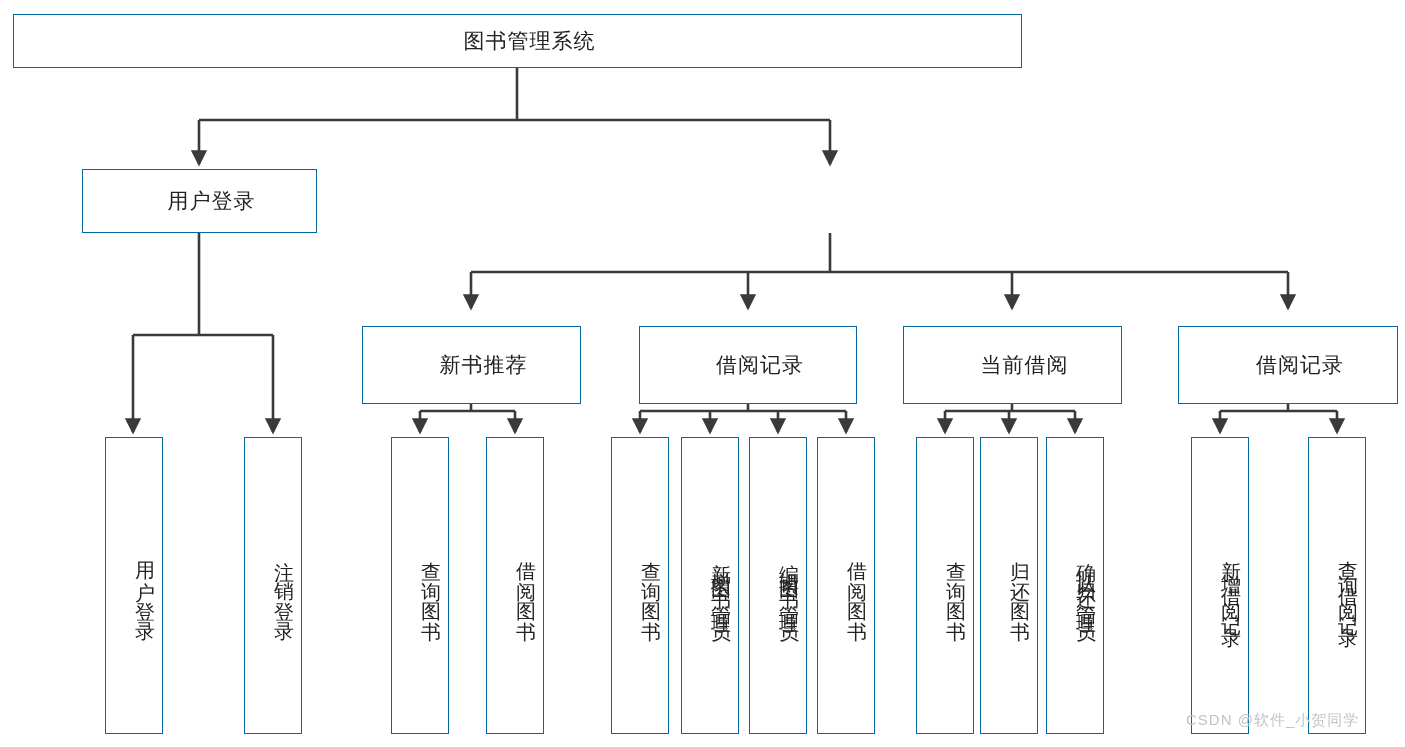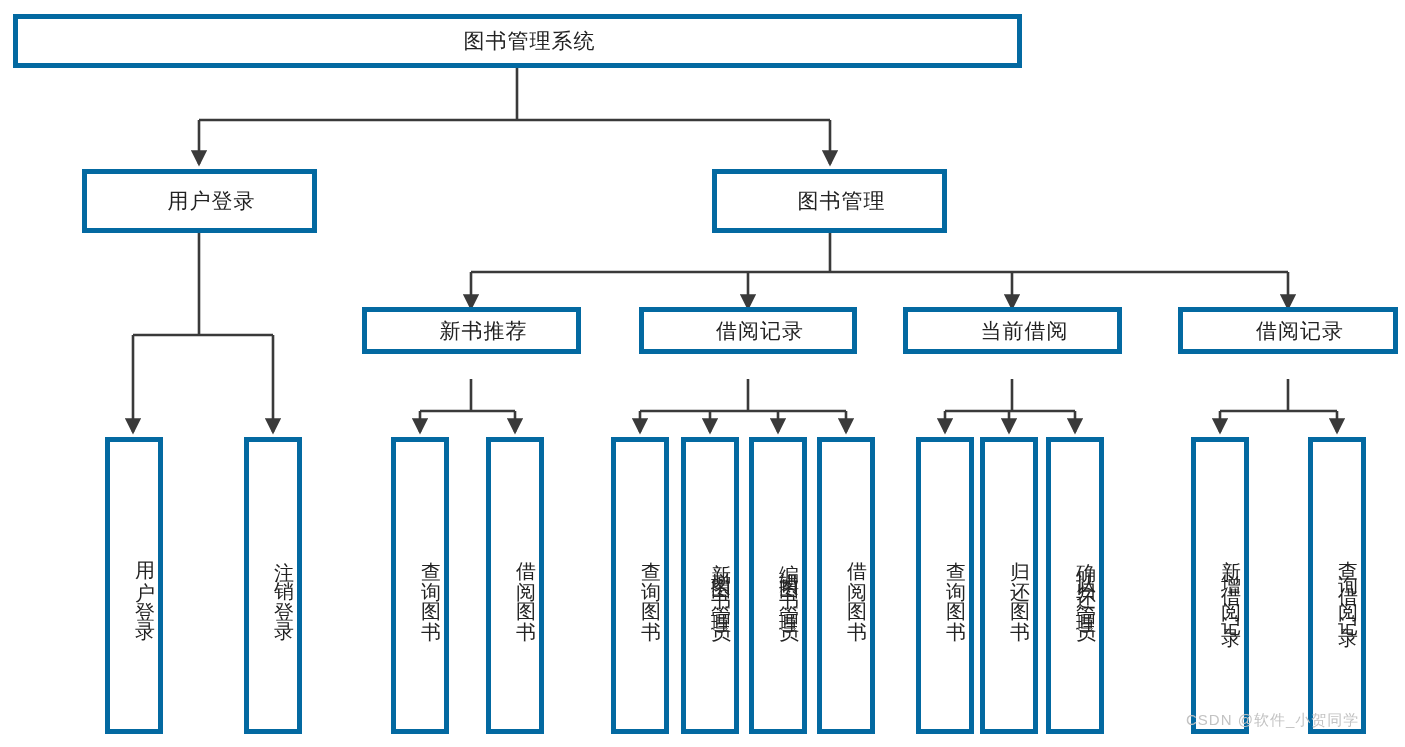--- a/index.html
+++ b/index.html
@@ -11,31 +11,31 @@
     overflow:hidden;
   }
   #connectors{
     position:absolute;left:0;top:0;width:1405px;height:747px;
     pointer-events:none;
   }
   .node{
     position:absolute;
     box-sizing:border-box;
     background:#ffffff;
-    border:5px solid #0369a1;
+    border:1px solid #0369a1;
     display:flex;align-items:center;justify-content:center;
     color:#222222;
     font-size:21px;
     letter-spacing:1px;
     white-space:nowrap;
     padding-left:24px;
   }
   .root{left:13px;top:14px;width:1009px;height:54px;font-size:21px;}
   .lvl2{top:169px;width:235px;height:64px;}
-  .lvl3{top:307px;height:47px;}
+  .lvl3{top:326px;height:78px;}
   .leaf{
     top:437px;height:297px;width:58px;
     writing-mode:vertical-rl;
     text-orientation:mixed;
     font-size:20px;
     letter-spacing:1em;
     white-space:nowrap;
   }
   .sp-l{letter-spacing:1.0em;}
   .sp-m{letter-spacing:0.68em;}
@@ -87,21 +87,20 @@
       <path d="M1009 411 V432" marker-end="url(#ah)"></path>
       <path d="M1075 411 V432" marker-end="url(#ah)"></path>
       <path d="M1220 411 V432" marker-end="url(#ah)"></path>
       <path d="M1337 411 V432" marker-end="url(#ah)"></path>
     </g>
   </svg>
 
   <div class="node root">图书管理系统</div>
 
   <div class="node lvl2" style="left:82px;">用户登录</div>
-  <div class="node lvl2" style="left:712px;">图书管理</div>
 
   <div class="node lvl3" style="left:362px;width:219px;">新书推荐</div>
   <div class="node lvl3" style="left:639px;width:218px;">借阅记录</div>
   <div class="node lvl3" style="left:1178px;width:220px;">借阅记录</div>
   <div class="node lvl3" style="left:903px;width:219px;">当前借阅</div>
 
   <div class="node leaf sp-l" style="left:105px;">用户登录</div>
   <div class="node leaf sp-l" style="left:244px;">注销登录</div>
 
   <div class="node leaf sp-l" style="left:391px;">查询图书</div>

